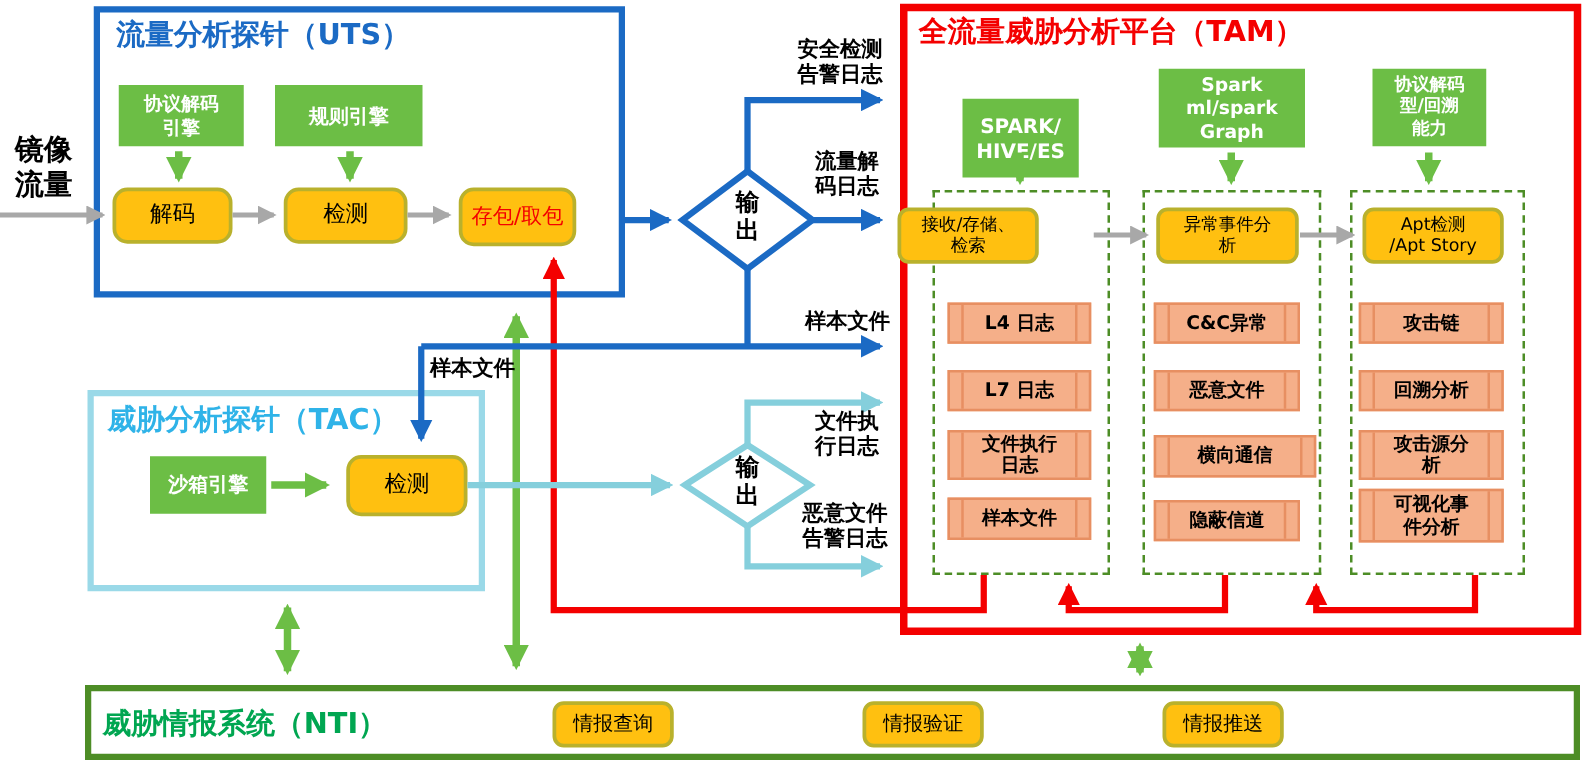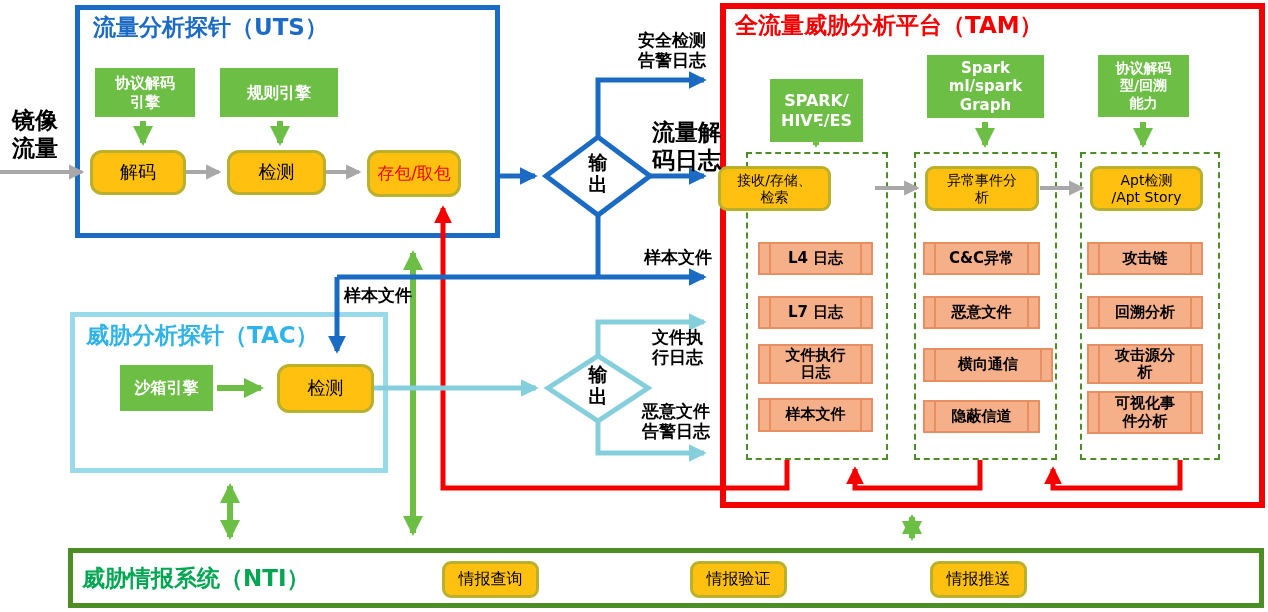--- a/index.html
+++ b/index.html
@@ -156,21 +156,21 @@
     <polygon points="548,388 598,356 648,388 598,421" fill="#ffffff" stroke="#85CFDC" stroke-width="5"></polygon>
   </svg>
 
   <div class="lbl" style="left:579px;top:152px;width:38px;font-size:19px;text-align:center;line-height:1.15;">输
 出</div>
   <div class="lbl" style="left:579px;top:364px;width:38px;font-size:19px;text-align:center;line-height:1.15;">输
 出</div>
 
   <div class="lbl" style="left:638px;top:30px;font-size:17px;">安全检测
 告警日志</div>
-  <div class="lbl" style="left:652px;top:119px;font-size:23px;">流量解
+  <div class="lbl" style="left:652px;top:119px;font-size:17px;">流量解
 码日志</div>
   <div class="lbl" style="left:644px;top:247px;font-size:17px;">样本文件</div>
   <div class="lbl" style="left:344px;top:285px;font-size:17px;">样本文件</div>
   <div class="lbl" style="left:652px;top:327px;font-size:17px;">文件执
 行日志</div>
   <div class="lbl" style="left:642px;top:401px;font-size:17px;">恶意文件
 告警日志</div>
 
 </div>
 

